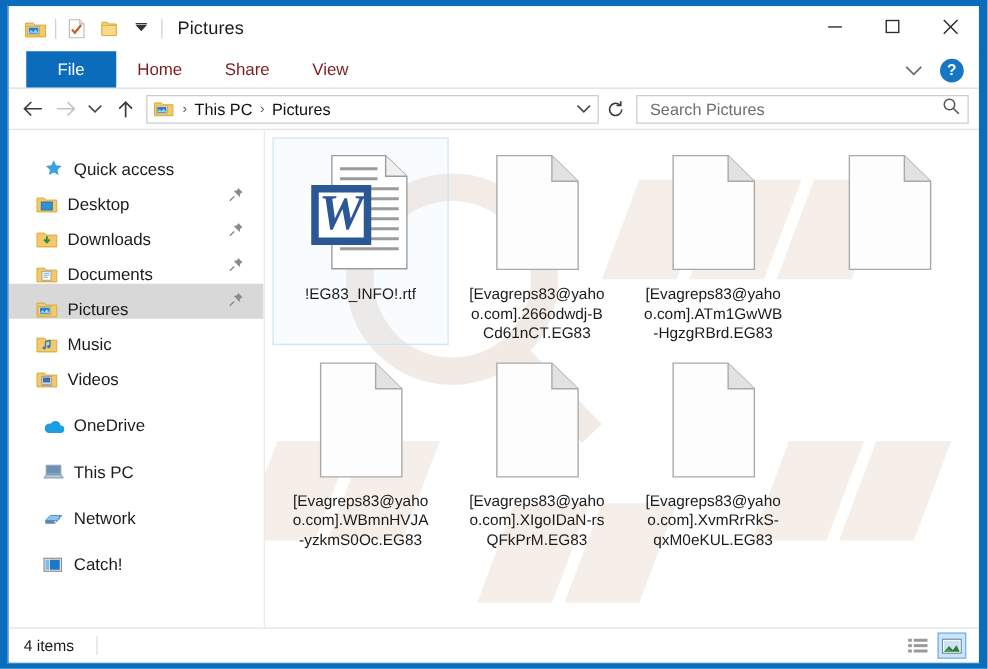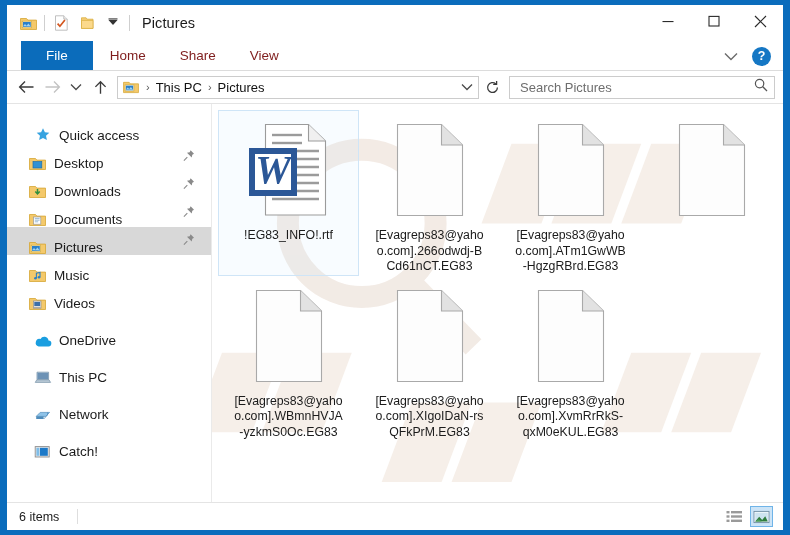--- a/index.html
+++ b/index.html
@@ -695,21 +695,21 @@
             </svg>
           </div>
           <div class="filename">[Evagreps83@yahoo.com].XvmRrRkS-qxM0eKUL.EG83</div>
         </div>
 
       </div>
     </div>
   </div>
 
   <div class="statusbar">
-    <span class="status-text">6 items</span>
+    <span class="status-text">4 items</span>
     <span class="status-sep"></span>
     <span class="viewbtns">
       <span class="viewbtn">
         <svg width="17" height="13" viewBox="0 0 17 13">
           <g fill="#9a9a9a">
             <rect x="0.5" y="1" width="3" height="2.4"></rect>
               <rect x="5" y="1" width="11" height="2.4"></rect>
             <rect x="0.5" y="5.3" width="3" height="2.4"></rect>
               <rect x="5" y="5.3" width="11" height="2.4"></rect>
             <rect x="0.5" y="9.6" width="3" height="2.4"></rect>

